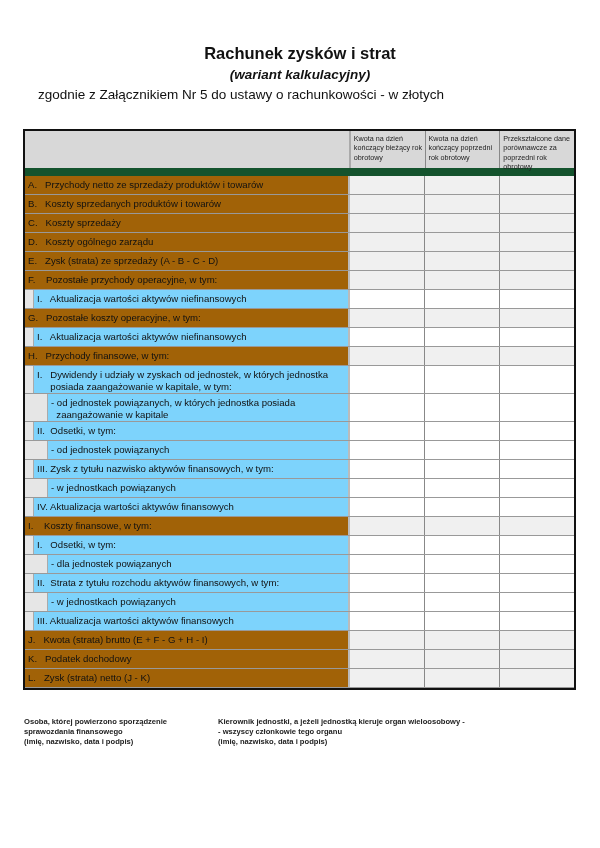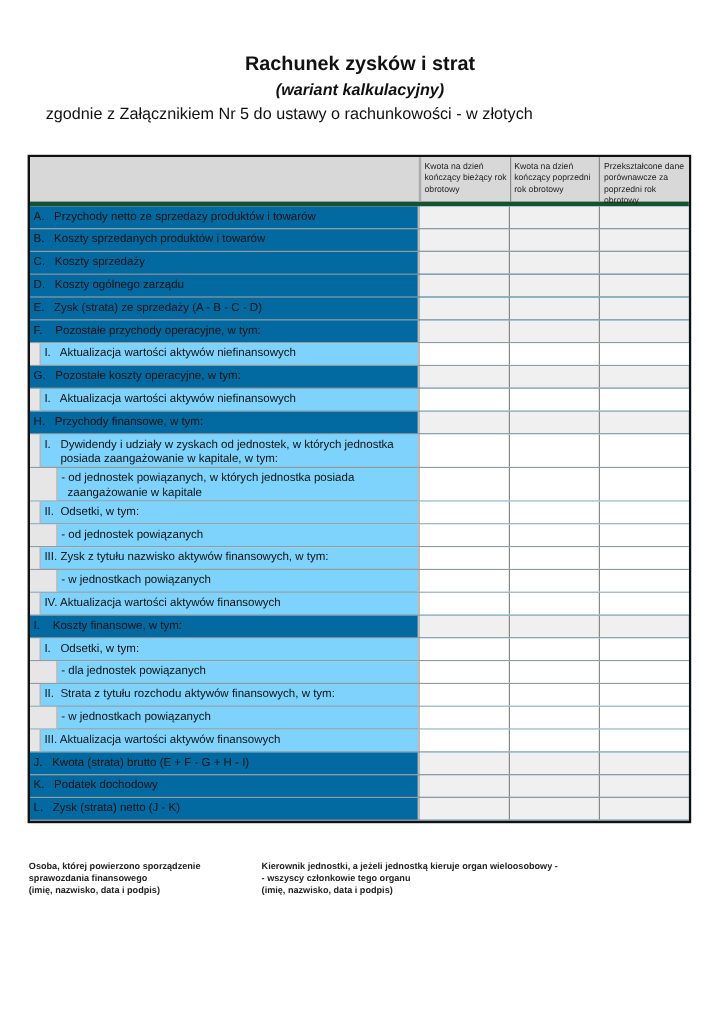--- a/index.html
+++ b/index.html
@@ -1,27 +1,27 @@
 <!DOCTYPE html>
 <html><head>
 <meta charset="utf-8">
 <style>
   html, body { margin: 0; padding: 0; background: #ffffff; }
   body { width: 600px; height: 848px; position: relative; font-family: "Liberation Sans", sans-serif; color: #111; overflow: hidden; }
   .title { position: absolute; left: 0; width: 600px; text-align: center; top: 44px; font-size: 16.5px; font-weight: bold; }
   .subtitle { position: absolute; left: 0; width: 600px; text-align: center; top: 67px; font-size: 13.5px; font-weight: bold; font-style: italic; }
   .subtitle2 { position: absolute; left: 0; width: 482px; text-align: center; top: 87px; font-size: 13.5px; }
   .table { position: absolute; left: 23px; top: 129px; width: 553px; border: 2px solid #111; box-sizing: border-box; }
-  .hdr { display: flex; height: 37px; background: #d8d8d8; border-bottom: 4px solid #14532d; }
+  .hdr { display: flex; height: 37px; background: #d8d8d8; border-bottom: 8px solid #14532d; }
   .hdr .lab { width: 325px; border-right: 2px solid #aaa; }
   .hdr .col { font-size: 7.2px; line-height: 9.3px; color: #222; padding: 3px 0 0 3px; box-sizing: border-box; border-right: 1px solid #888; }
   .hdr .col:last-child { border-right: none; }
   .c1 { width: 75px; } .c2 { width: 75px; } .c3 { width: 74px; }
   .row { display: flex; border-bottom: 1px solid #999; }
-  .row.top { background: #0369a1; }
+  .row.top { background: #a16207; }
   .row.sub { background: #7dd3fc; }
   .row .lab { width: 325px; font-size: 9.6px; line-height: 12px; display: flex; box-sizing: border-box; border-right: 2px solid #bbb; }
   .row .cell { box-sizing: border-box; border-right: 1px solid #888; }
   .row .cell:last-child { border-right: none; }
   .row.top .cell { background: #f0f0f0; }
   .row.sub .cell { background: #fff; }
   .indent { background: #e6e6e6; border-right: 1px solid #aaa; flex: none; }
   .i1 { width: 8px; } .i2 { width: 22px; }
   .txt { padding: 3px 0 0 3px; white-space: pre-wrap; }
   .h18 { height: 18px; } .h27 { height: 27px; }

